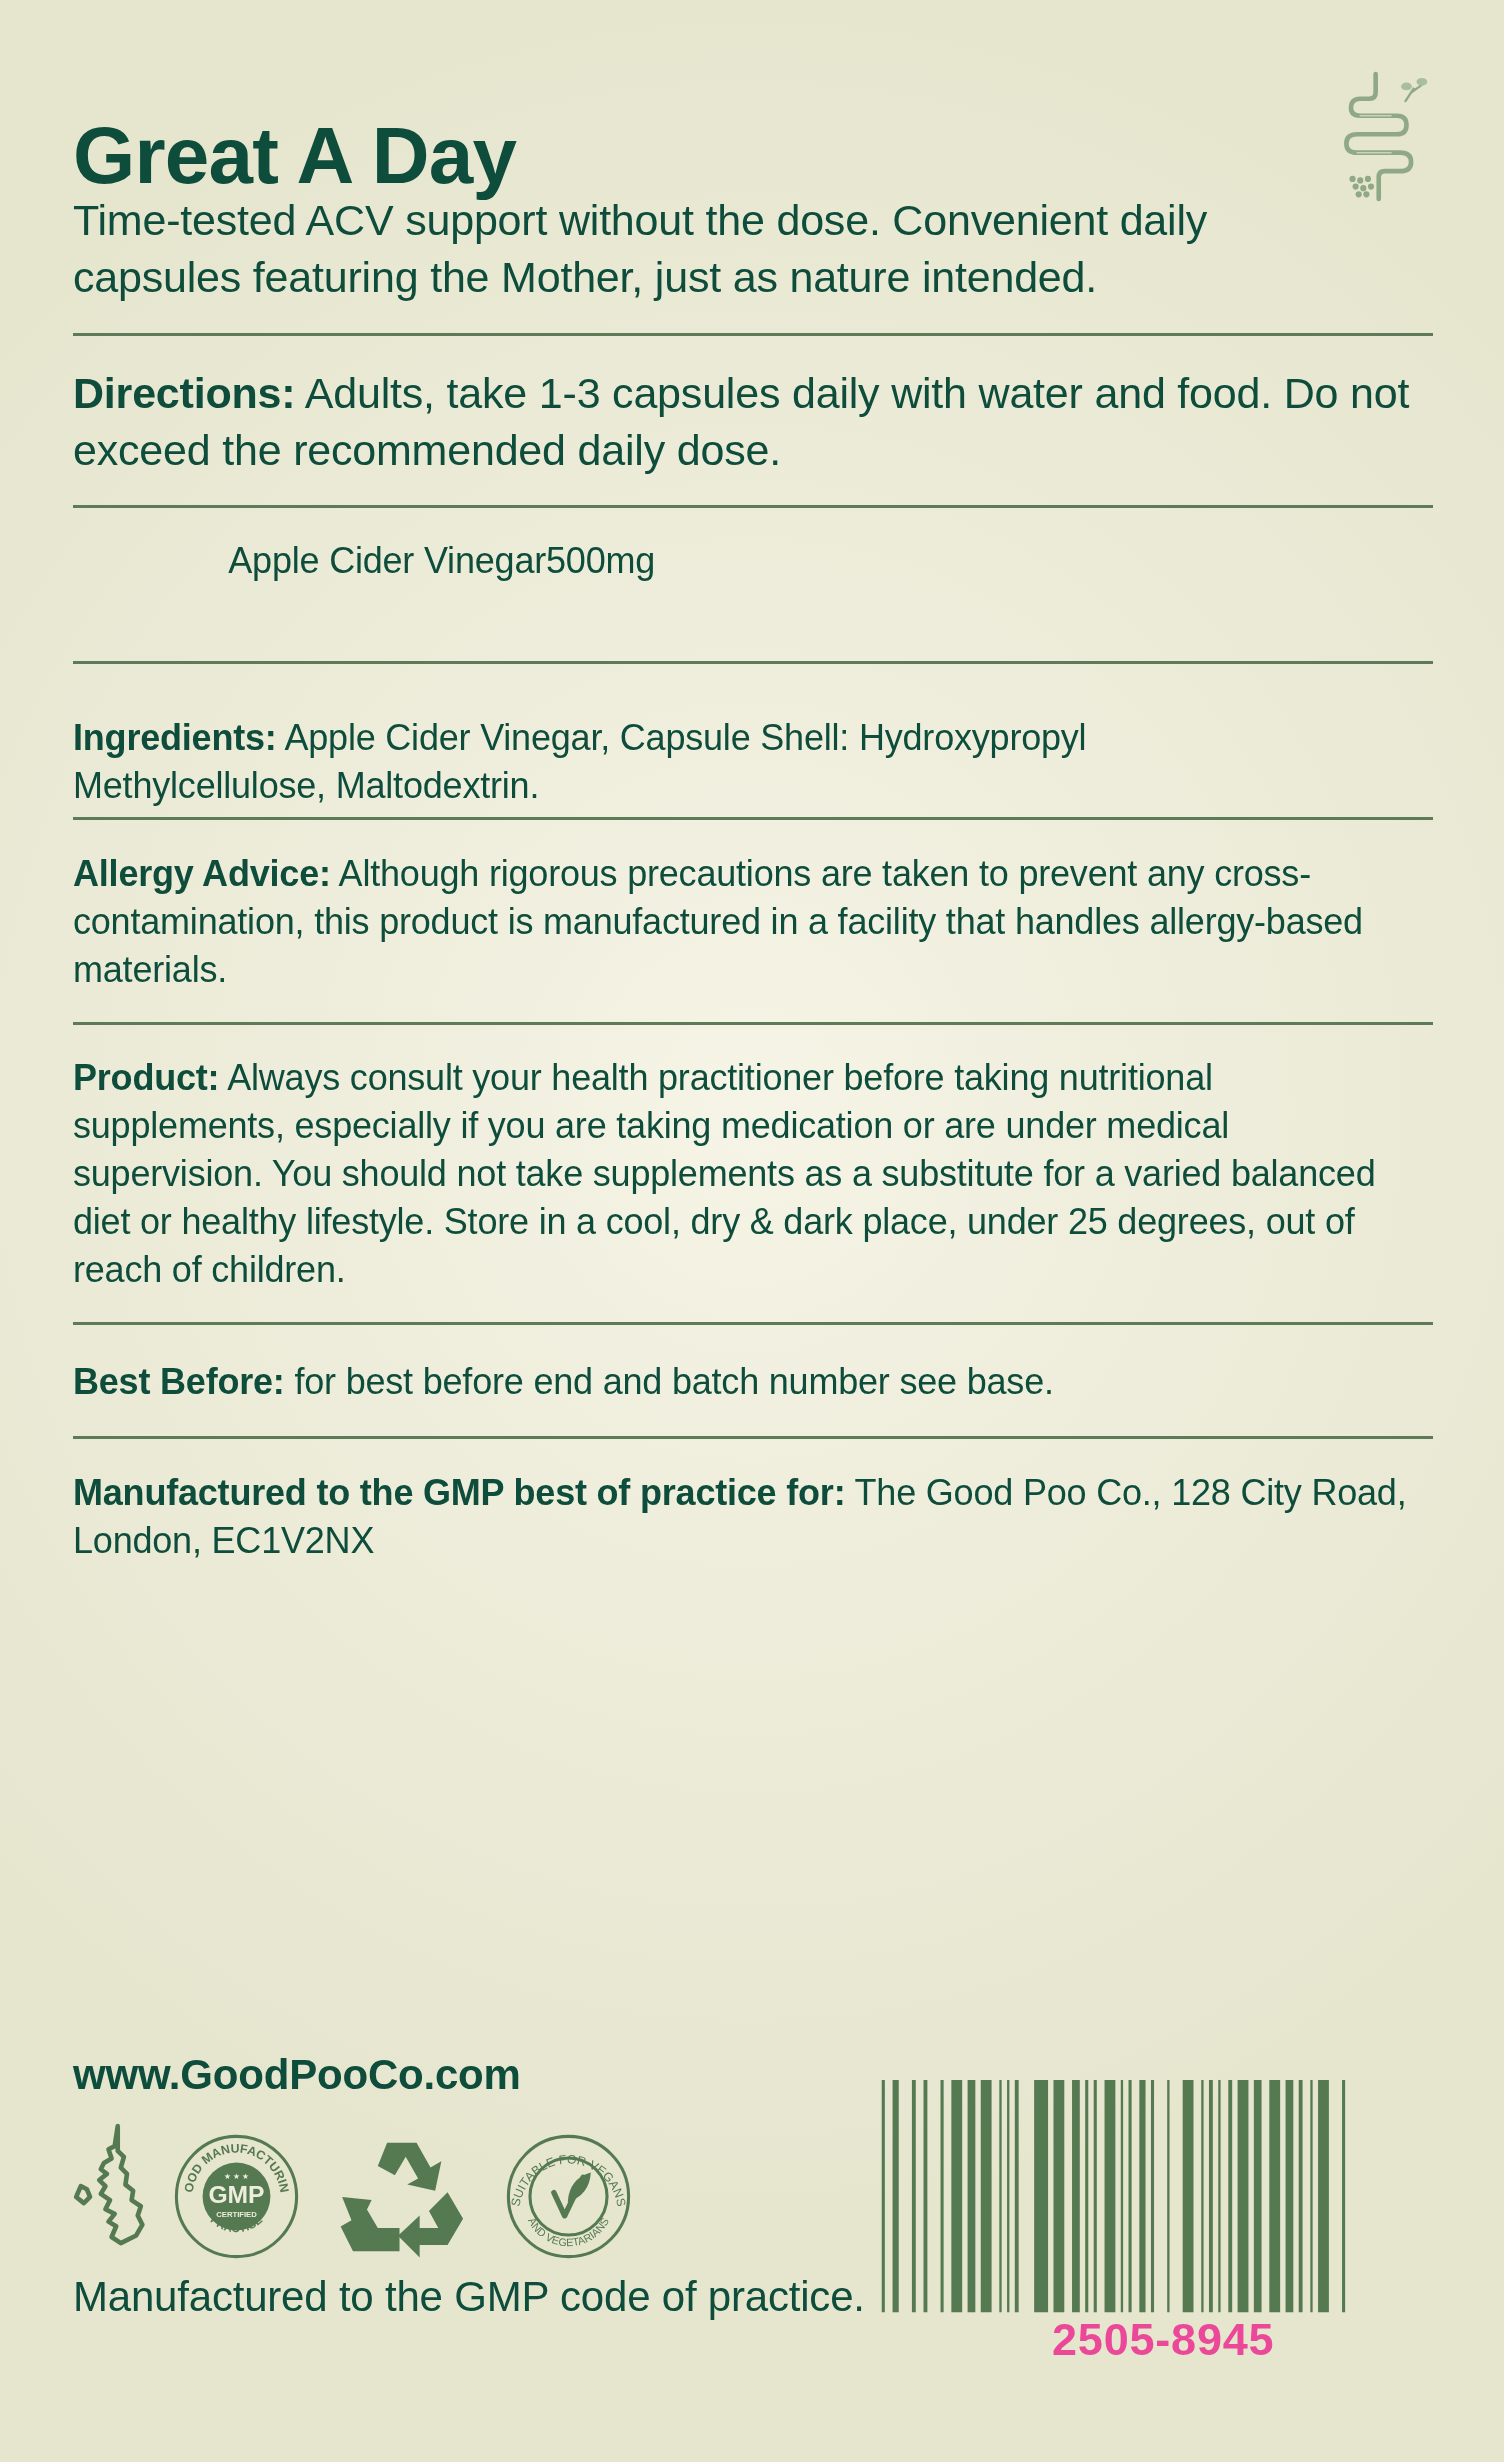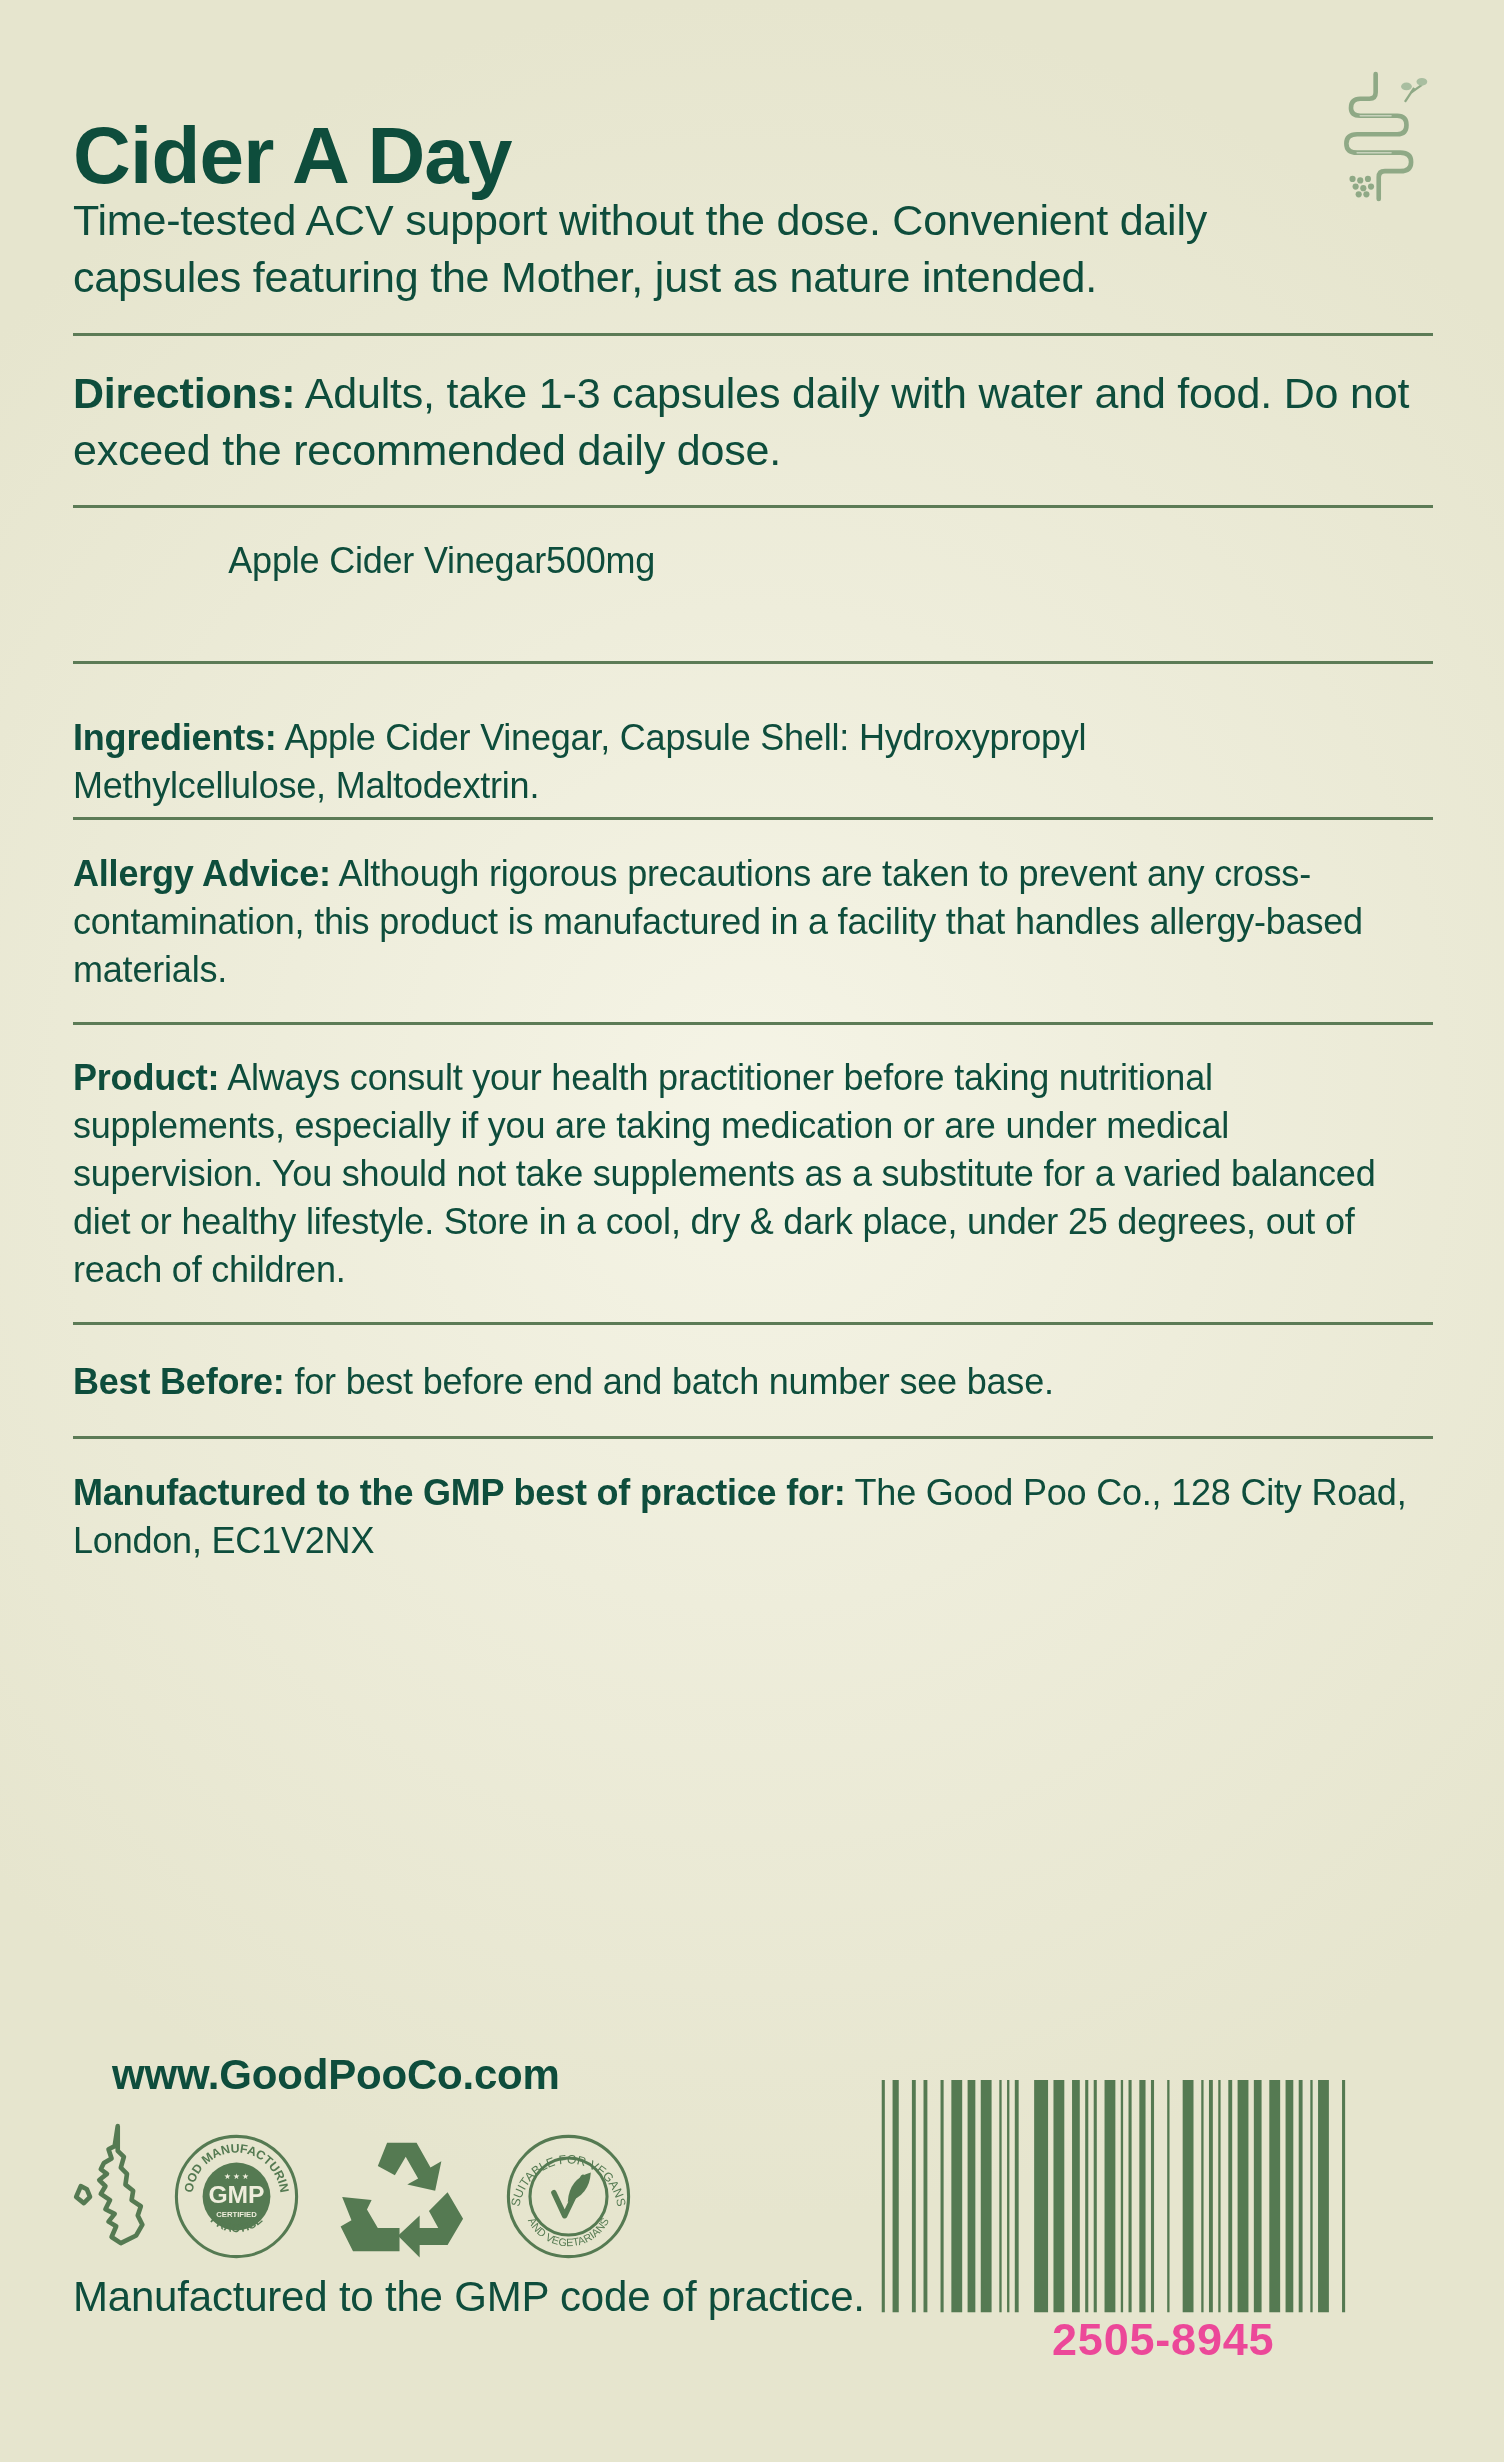--- a/index.html
+++ b/index.html
@@ -19,31 +19,31 @@
   .divider {
     left: 73px; width: 1360px; height: 3.1px; background: #5c7b56;
   }
   .section { left: 73px; width: 1361px; }
   .section b { font-weight: 700; }
   .dir { top: 365px; font-size: 43px; line-height: 57px; letter-spacing: -0.2px; }
   .txt { font-size: 36px; line-height: 48px; letter-spacing: -0.2px; }
   .pi-row { display: flex; }
   .pi-name { width: 473px; text-align: right; }
   .logo { left: 1329px; top: 71px; width: 101px; height: 131px; }
-  .web { left: 73px; top: 2051px; font-size: 42px; font-weight: 700; letter-spacing: -0.2px; margin-left: 39px; }
+  .web { left: 73px; top: 2051px; font-size: 42px; font-weight: 700; letter-spacing: -0.2px; }
   .badges { left: 70px; top: 2123px; height: 131px; width: 812px; }
   .badge { position: absolute; }
   .made { left: 73px; top: 2270px; font-size: 42px; line-height: 53px; letter-spacing: -0.2px; }
   .barcode { left: 874px; top: 2080px; width: 557px; height: 240px; }
   .barnum { left: 1052px; top: 2314px; font-size: 45px; font-weight: 700; color: #ec4899; letter-spacing: 0.8px; }
 </style>
 </head>
 <body>
 
-<div class="abs title">Cider A Day</div>
+<div class="abs title">Great A Day</div>
 <div class="abs tagline">Time-tested ACV support without the dose. Convenient daily capsules featuring the Mother, just as nature intended.</div>
 
 <svg class="abs logo" viewBox="0 0 130 170">
   <g fill="none" stroke="#8fa986" stroke-width="6" stroke-linecap="round" stroke-linejoin="round">
     <path d="M60 4 V28 Q60 36 52 36 H40 Q28 36 28 48 Q28 58 40 58 H88 Q100 58 100 70 Q100 82 88 82 H36 Q22 82 22 94 Q22 106 36 106 H92 Q106 106 106 118 Q106 130 92 130 H72 Q64 130 64 138 V166"></path>
     <path d="M40 58 H80" stroke="#c9d3bd" stroke-width="2"></path>
     <path d="M36 106 H80" stroke="#c9d3bd" stroke-width="2"></path>
   </g>
   <g fill="#8fa986">
     <circle cx="30" cy="140" r="4"></circle>

